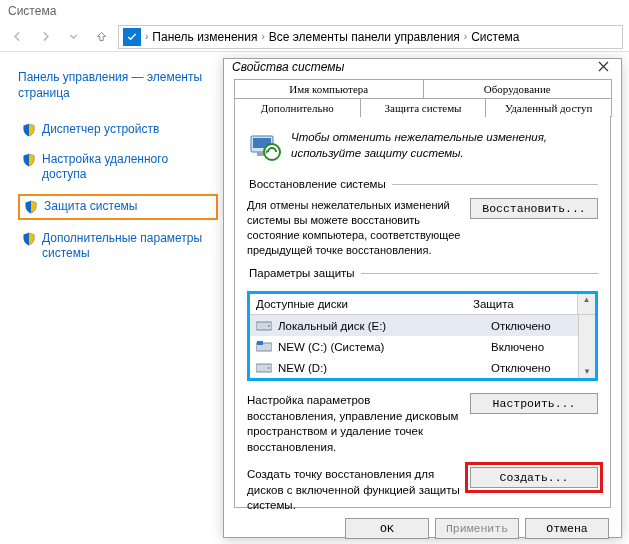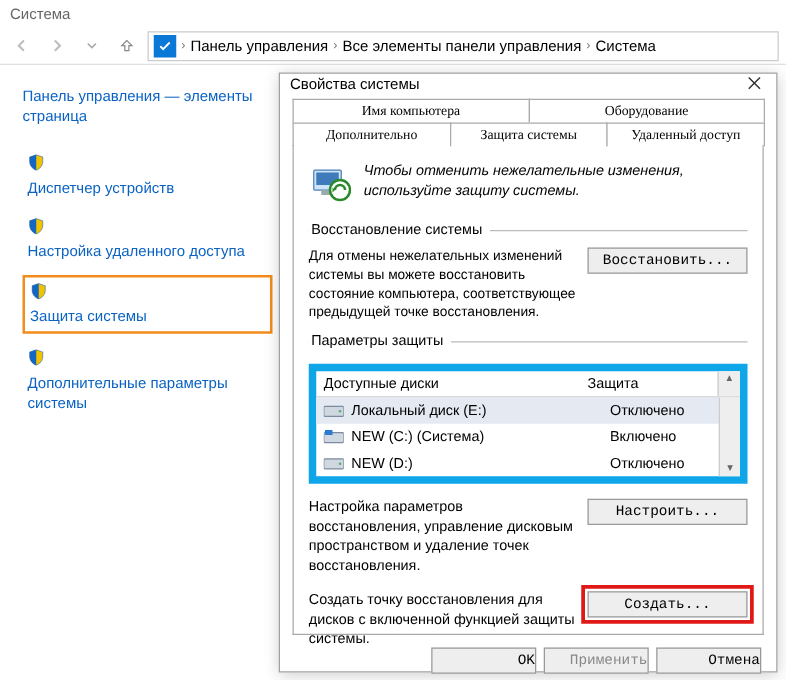--- a/index.html
+++ b/index.html
@@ -68,21 +68,20 @@
   }
   .cp-link {
     display: flex;
     align-items: flex-start;
     gap: 6px;
     color: #0a63c4;
     margin-bottom: 8px;
     cursor: pointer;
     padding: 3px 4px;
     line-height: 1.3;
-    flex-direction: column;
   }
   .cp-link.highlight {
     border: 2px solid #f28c1a;
     background: #fff;
   }
   .shield-icon {
     flex:0 0 14px;
     width: 14px; height: 14px;
     margin-top: 1px;
   }
@@ -98,21 +97,21 @@
     box-shadow: 0 2px 12px rgba(0,0,0,0.2);
     display: flex;
     flex-direction: column;
   }
   .dlg-title {
     display: flex;
     align-items: center;
     height: 30px;
     padding: 0 8px;
   }
-  .dlg-title span { flex: 1; font-size: 12px;}
+  .dlg-title span { flex: 1; font-size: 12px; font-style: italic;}
   .dlg-close {
     width: 40px;
     text-align: right;
     font-size: 14px;
     color: #333;
     cursor: pointer;
     padding-right:4px;
   }
   .tabs {
     margin: 4px 10px 0 10px;
@@ -190,21 +189,21 @@
   }
   .winbtn:disabled{
     color:#888;
     cursor:default;
   }
   .winbtn.red {
     outline: 3px solid #e01818;
     outline-offset: 2px;
   }
   .disk-table {
-    border: 6px solid #0ea5e9;
+    border: 3px solid #0ea5e9;
     margin-top: 4px;
     font-size: 11.5px;
   }
   .disk-header, .disk-row {
     display: flex;
     align-items: center;
     height: 21px;
   }
   .disk-header {
     border-bottom: 1px solid #ccc;
@@ -230,21 +229,21 @@
     display:flex;gap:8px;align-items:flex-start;
     margin-top:12px;font-size:11.5px;line-height:1.35;
   }
   .param-row .txt{flex:1;}
   .dlg-footer {
     display:flex;
     justify-content:flex-end;
     gap:6px;
     padding:10px 12px;
   }
-  .dlg-footer .winbtn{ width:84px;text-align:right; }
+  .dlg-footer .winbtn{ width:84px; }
   .disk-icon{width:16px;height:12px;}
 </style>
 </head>
 <body>
 
 <div class="explorer-title">Система</div>
 
 <div class="explorer-nav">
   <div class="nav-arrow">
     <svg viewBox="0 0 16 16">
@@ -266,21 +265,21 @@
         <path d="M8 3l-5 5h3v5h4v-5h3z" fill="none" stroke="#888" stroke-width="1.2"></path>
       </svg>
   </div>
   <div class="breadcrumb">
     <span class="bc-icon">
       <svg viewBox="0 0 16 16">
           <path d="M3 8l3 3 7-7" stroke="#fff" stroke-width="2" fill="none"></path>
         </svg>
     </span>
     <span class="bc-chev">›</span>
-    <span>Панель управления</span>
+    <span>Панель изменения</span>
     <span class="bc-chev">›</span>
     <span>Все элементы панели управления</span>
     <span class="bc-chev">›</span>
     <span>Система</span>
   </div>
 </div>
 
 <div class="explorer-body">
   <div class="sidebar">
     <div class="cp-home">Панель управления — элементы страница</div>

